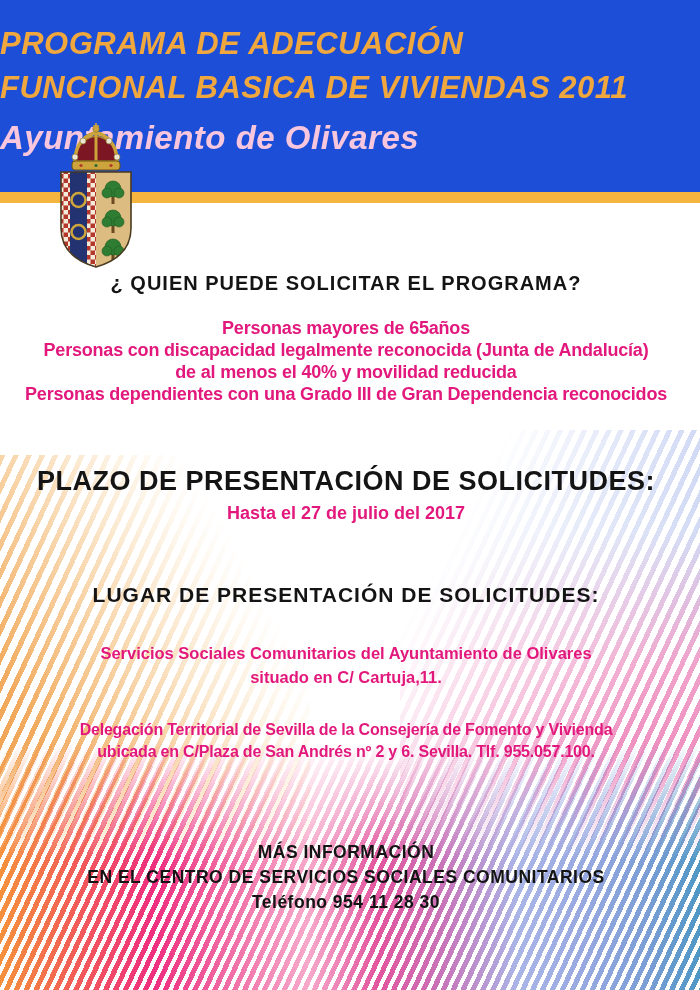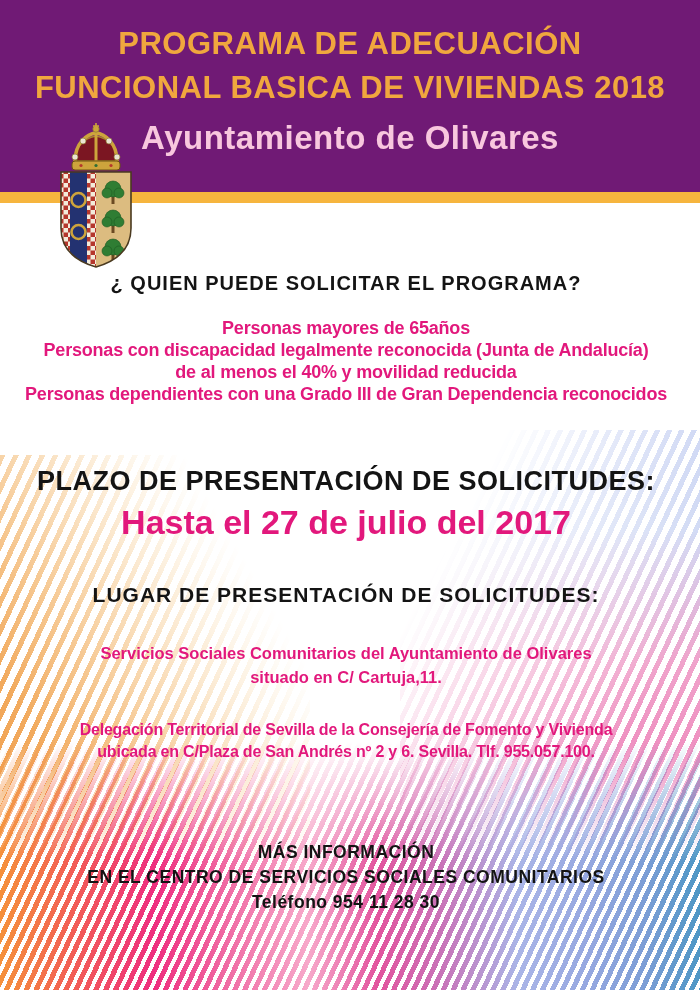--- a/index.html
+++ b/index.html
@@ -30,21 +30,21 @@
     left:0;top:742px;width:700px;height:248px;
     background:
       repeating-linear-gradient(115deg, rgba(255,255,255,0) 0 5px, #ffffff 5px 9px),
       linear-gradient(90deg,#f5913c 0%,#f26055 10%,#ee2f7f 22%,#f06fa6 33%,#f7a9ca 44%,#e2559e 54%,#c973b8 63%,#aab5e7 74%,#96a8e0 84%,#7d9ed6 92%,#4e97c5 100%);
     -webkit-mask-image:linear-gradient(to top,#000 0%,#000 52%,rgba(0,0,0,.55) 74%,transparent 100%);
     mask-image:linear-gradient(to top,#000 0%,#000 52%,rgba(0,0,0,.55) 74%,transparent 100%);
   }
   
   .header{
     position:absolute;left:0;top:0;width:700px;height:192px;
-    background:#701a75;z-index:1;text-align:center;
+    background:#1d4ed8;z-index:1;font-style:italic;
   }
   .title{
     color:#f0a73e;font-weight:bold;font-size:31px;line-height:44px;
     letter-spacing:.5px;padding-top:22px;
   }
   .subtitle{
     color:#f8c7de;font-weight:bold;font-size:33px;margin-top:9px;
     letter-spacing:.5px;
   }
   .band{
@@ -52,37 +52,37 @@
     background:#f6b53e;z-index:1;
   }
   .crest{position:absolute;left:50px;top:120px;z-index:2;}
   
   .abs{position:absolute;left:0;right:8px;text-align:center;z-index:1;}
   .h-black{color:#141414;font-weight:bold;letter-spacing:1px;}
   .pink{color:#e2187c;font-weight:bold;}
   .who-heading{top:272px;font-size:20px;}
   .who-lines{top:317px;font-size:18px;line-height:22px;letter-spacing:-.2px;}
   .plazo-heading{top:466px;font-size:27px;letter-spacing:.5px;}
-  .plazo-date{top:503px;font-size:34px;}
+  .plazo-date{top:503px;font-size:18px;}
   .lugar-heading{top:583px;font-size:21px;}
   .lugar-lines{top:641px;font-size:16.5px;line-height:24px;}
   .delegacion-lines{top:719px;font-size:16px;line-height:22px;letter-spacing:-.2px;}
   .info-lines{top:840px;font-size:17.5px;line-height:25px;color:#141414;font-weight:bold;letter-spacing:.5px;}
 </style>
 </head>
 <body>
 
 <div class="bg bg-left"></div>
 <div class="bg bg-right"></div>
 <div class="bg bg-bottom"></div>
 
 <div class="header">
   <div class="title">
     <div>PROGRAMA DE ADECUACIÓN</div>
-    <div>FUNCIONAL BASICA DE VIVIENDAS 2018</div>
+    <div>FUNCIONAL BASICA DE VIVIENDAS 2011</div>
   </div>
   <div class="subtitle">Ayuntamiento de Olivares</div>
 </div>
 <div class="band"></div>
 
 <svg class="crest" width="92" height="152" viewBox="0 0 92 152">
   <defs>
     <pattern id="checker" width="9" height="9" patternUnits="userSpaceOnUse">
       <rect width="9" height="9" fill="#f3ecdb"></rect>
       <rect width="4.5" height="4.5" fill="#b5372c"></rect>

